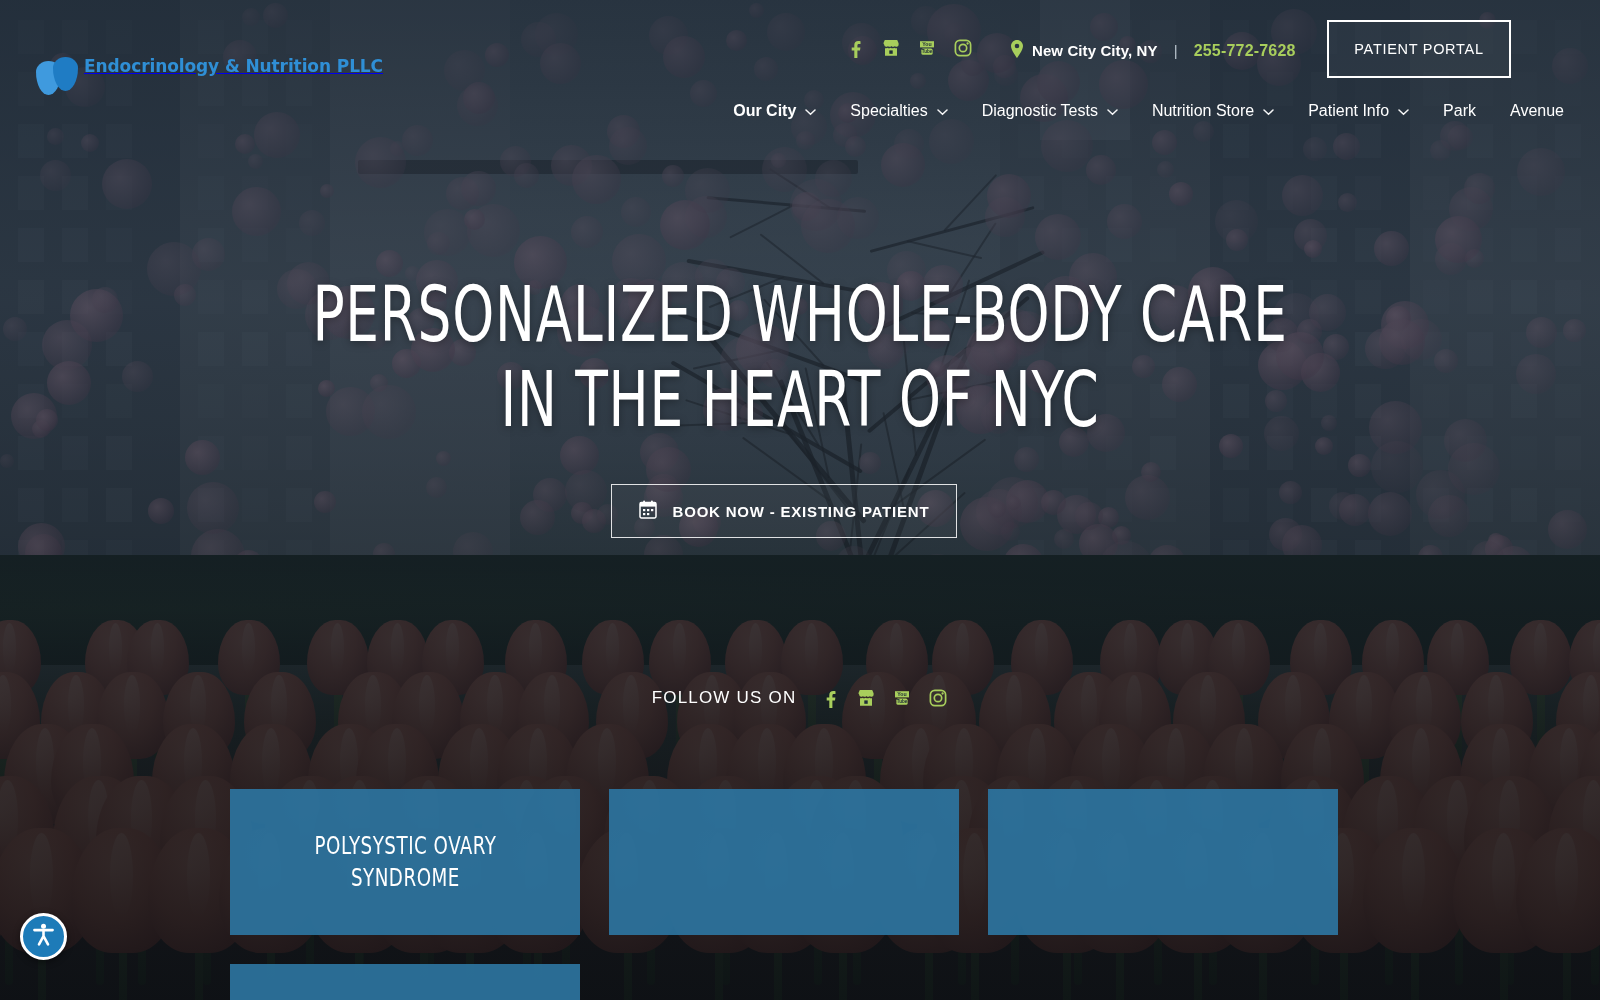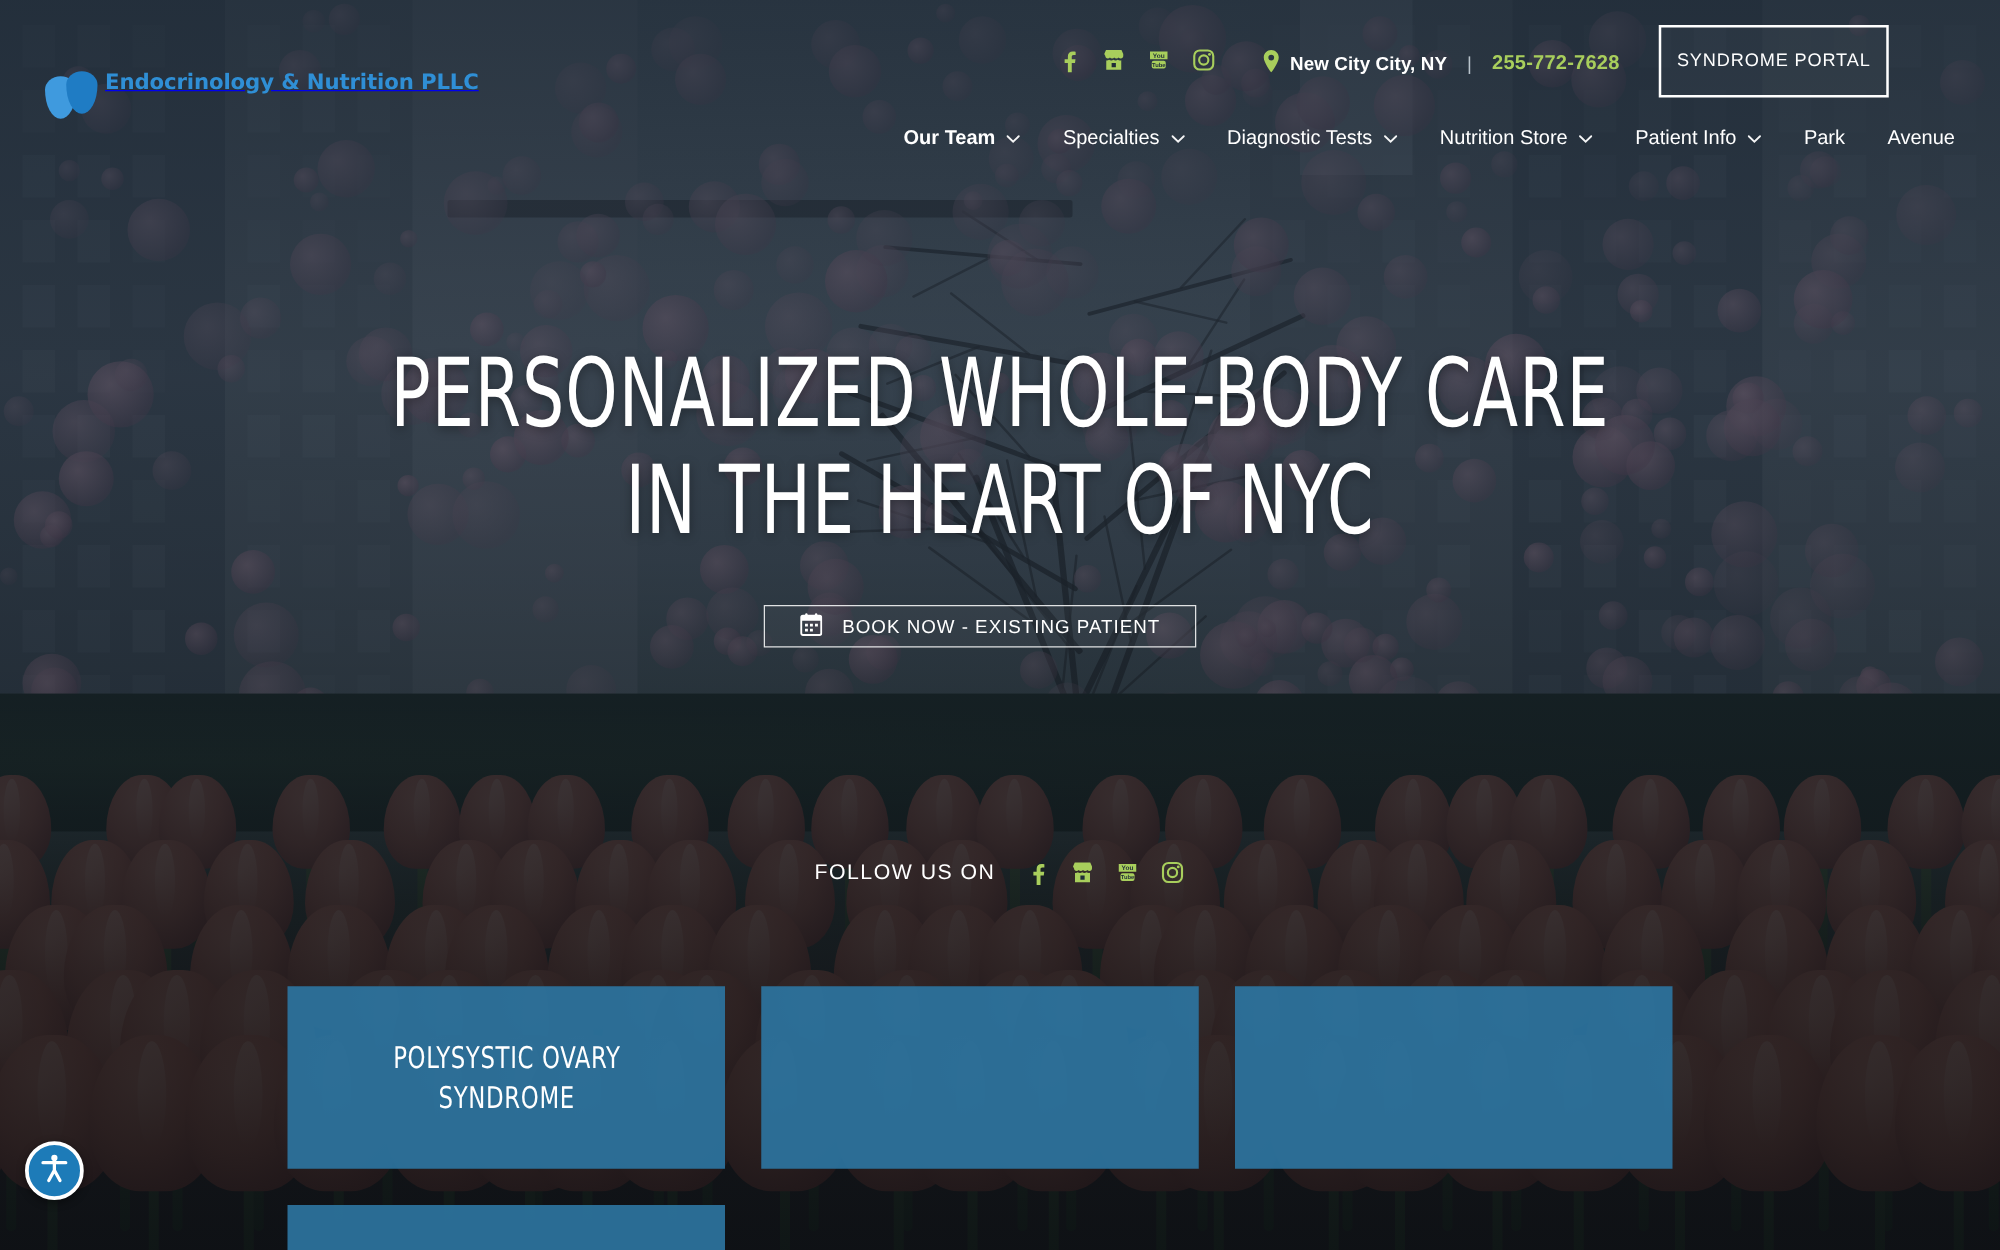--- a/index.html
+++ b/index.html
@@ -153,25 +153,25 @@
     font-family:"Liberation Sans Narrow","DejaVu Sans Condensed","Liberation Sans", sans-serif;
     font-size:76px; line-height:85px; letter-spacing:1px;
     font-weight:300;
     text-shadow:0 2px 10px rgba(0,0,0,.35);
     transform:scaleX(.78); transform-origin:center top;
   }
   #headline .l2 { display:block; }
 
   #book-btn {
     position:absolute; left:611px; top:484px;
-    width:346px; height:34px;
+    width:346px; height:54px;
     border:1px solid rgba(255,255,255,.85);
     background:rgba(255,255,255,.04);
     display:flex; align-items:center; justify-content:center;
-    color:#ffffff; font-size:15px; letter-spacing:.8px; cursor:pointer;
+    color:#ffffff; font-size:15px; letter-spacing:.8px; cursor:pointer;font-weight:bold;
   }
   #cal-icon { margin-right:16px; display:block; }
 
   #follow {
     position:absolute; left:0; top:688px; width:1600px;
     display:flex; align-items:center; justify-content:center; gap:16px;
   }
   #follow-label {
     color:#ffffff; font-size:17px; letter-spacing:1.2px; margin-right:8px;
   }
@@ -1066,27 +1066,27 @@
         <svg width="14" height="18" viewBox="0 0 14 18">
             <path fill="#a8ce5c" d="M7 0C3.7 0 1 2.7 1 6c0 4.3 6 12 6 12s6-7.7 6-12c0-3.3-2.7-6-6-6zm0 8.3A2.3 2.3 0 1 1 7 3.7a2.3 2.3 0 0 1 0 4.6z"></path>
           </svg>
       </span>
       <span>New City City, NY</span>
       <span id="sep">|</span>
       <a id="phone" href="#">255-772-7628</a>
     </div>
 
     <div id="portal-btn">
-      <span>SYNDROME PORTAL</span>
+      <span>PATIENT PORTAL</span>
     </div>
   </div>
 
   <nav id="nav">
     <div class="nav-item bold">
-      <span>Our Team</span>
+      <span>Our City</span>
       <span class="chev">
         <svg width="11" height="7" viewBox="0 0 11 7">
             <path d="M1 1l4.5 4.3L10 1" fill="none" stroke="#fff" stroke-width="1.5" stroke-linecap="round"></path>
           </svg>
       </span>
     </div>
     <div class="nav-item">
       <span>Specialties</span>
       <span class="chev">
         <svg width="11" height="7" viewBox="0 0 11 7">

